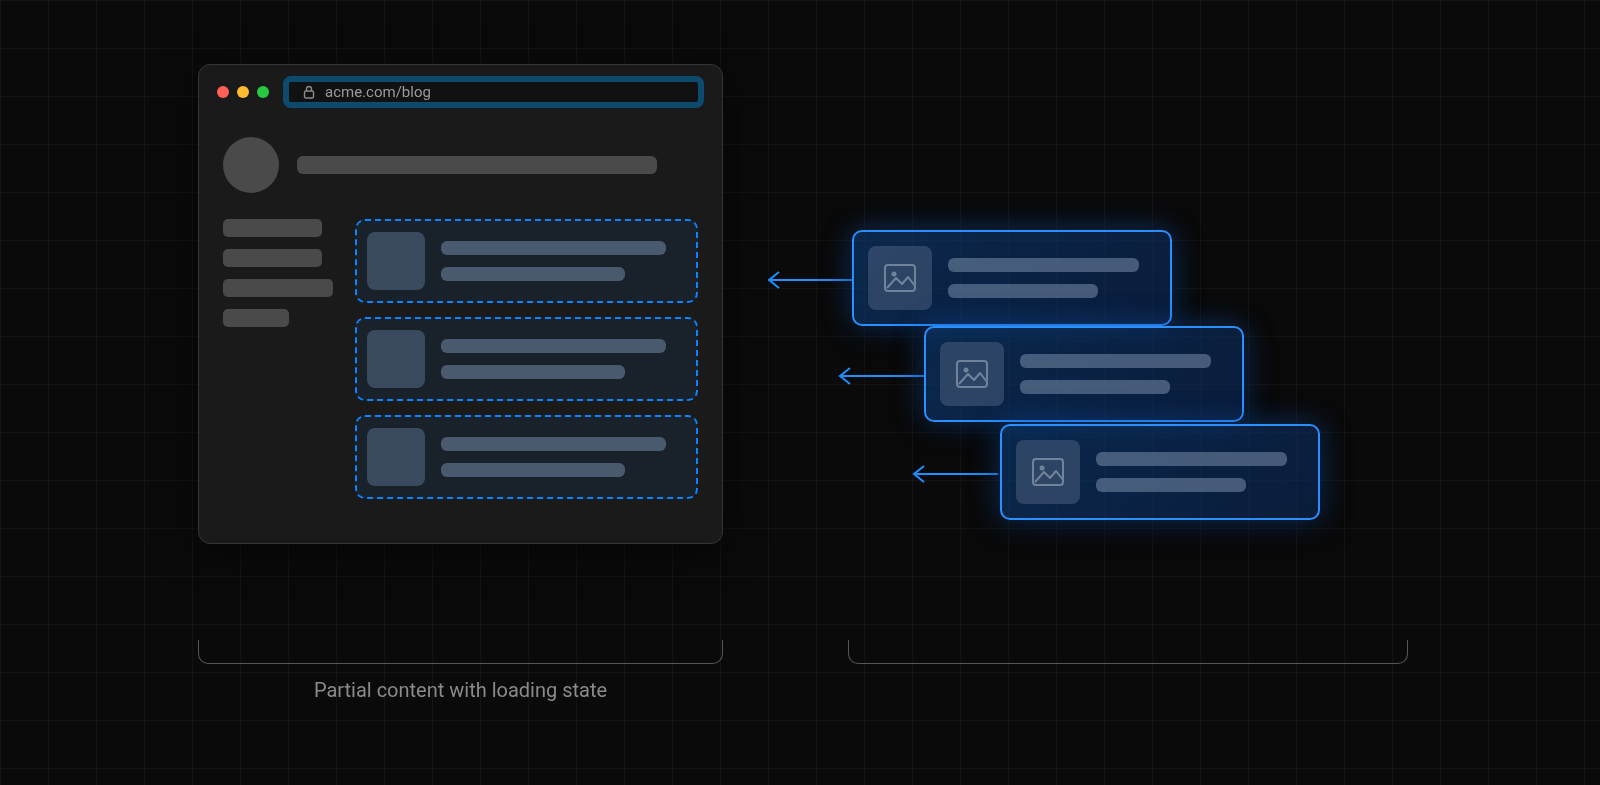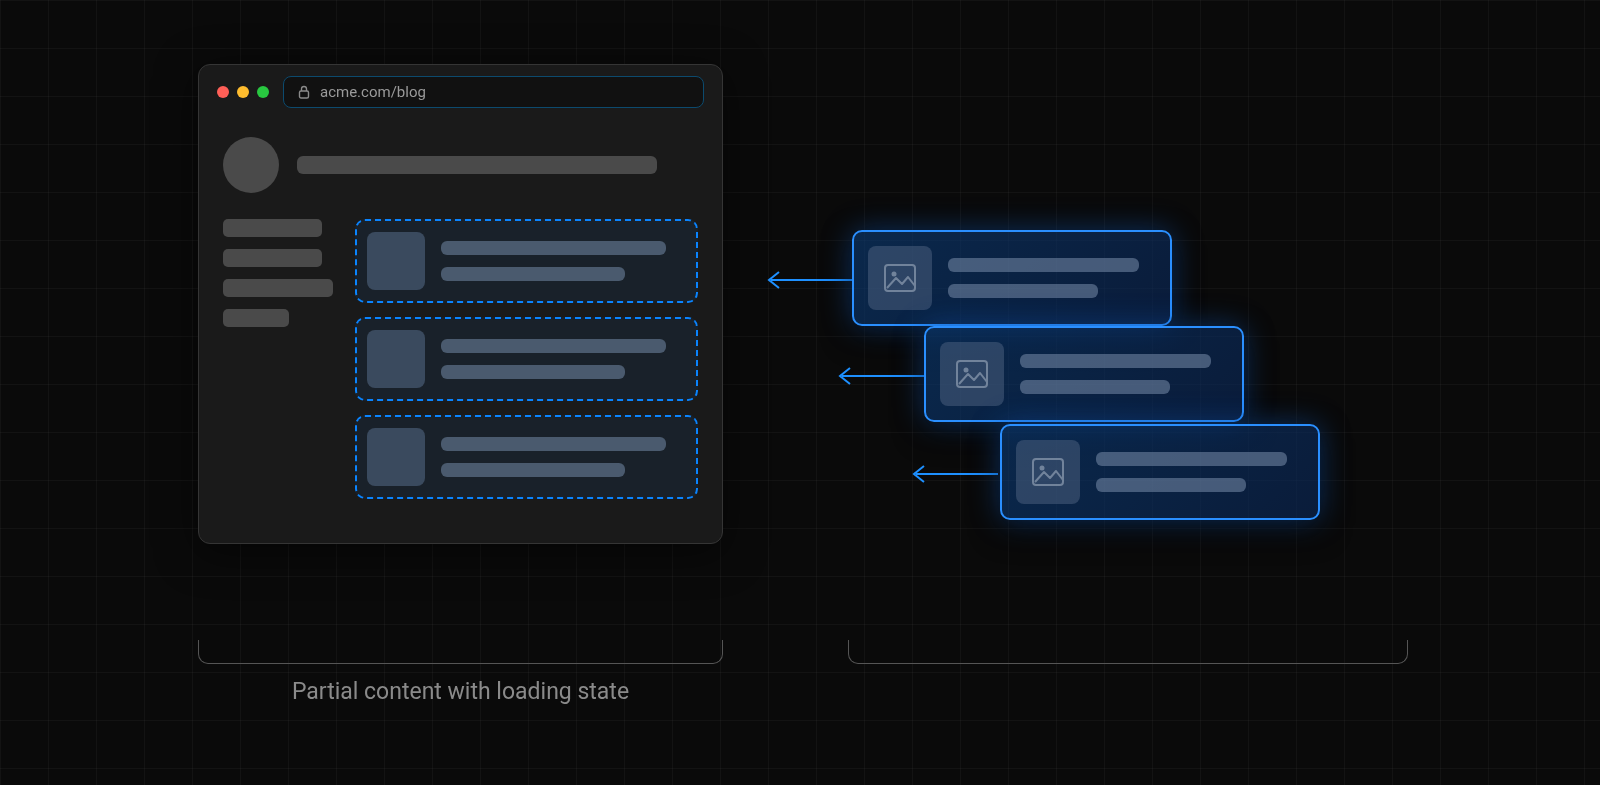--- a/index.html
+++ b/index.html
@@ -43,21 +43,21 @@
     }
     .traffic { display: flex; gap: 8px; }
     .traffic-dot { width: 12px; height: 12px; border-radius: 50%; }
     .tl-red { background: #ff5f57; }
     .tl-yellow { background: #febc2e; }
     .tl-green { background: #28c840; }
     .address-bar {
       flex: 1;
       height: 32px;
       background: #111111;
-      border: 1px solid #0c4a6e;
+      border: 6px solid #0c4a6e;
       border-radius: 8px;
       display: flex;
       align-items: center;
       gap: 10px;
       padding: 0 14px;
       color: #9a9a9a;
       font-size: 15px;
     }
     .lock-icon {
       width: 12px; height: 14px;
@@ -129,21 +129,21 @@
     .image-icon svg { width: 36px; height: 36px; opacity: 0.55; }
 
     
     .arrow { position: absolute; stroke: #1e90ff; }
 
     
     .caption-group { position: absolute; top: 640px; text-align: center; }
     .cg-left { left: 198px; width: 525px; }
     .cg-right { left: 848px; width: 560px; }
     .bracket { height: 24px; border: 1px solid #555; border-top: none; border-radius: 0 0 10px 10px; margin-bottom: 14px; }
-    .caption-text { color: #8a8a8a; font-size: 23px; }
+    .caption-text { color: #8a8a8a; font-size: 20px; }
   </style>
 </head>
 <body>
 
 <div class="grid-bg"></div>
 
 <div class="canvas">
 
   <div class="browser">
     <div class="titlebar">

